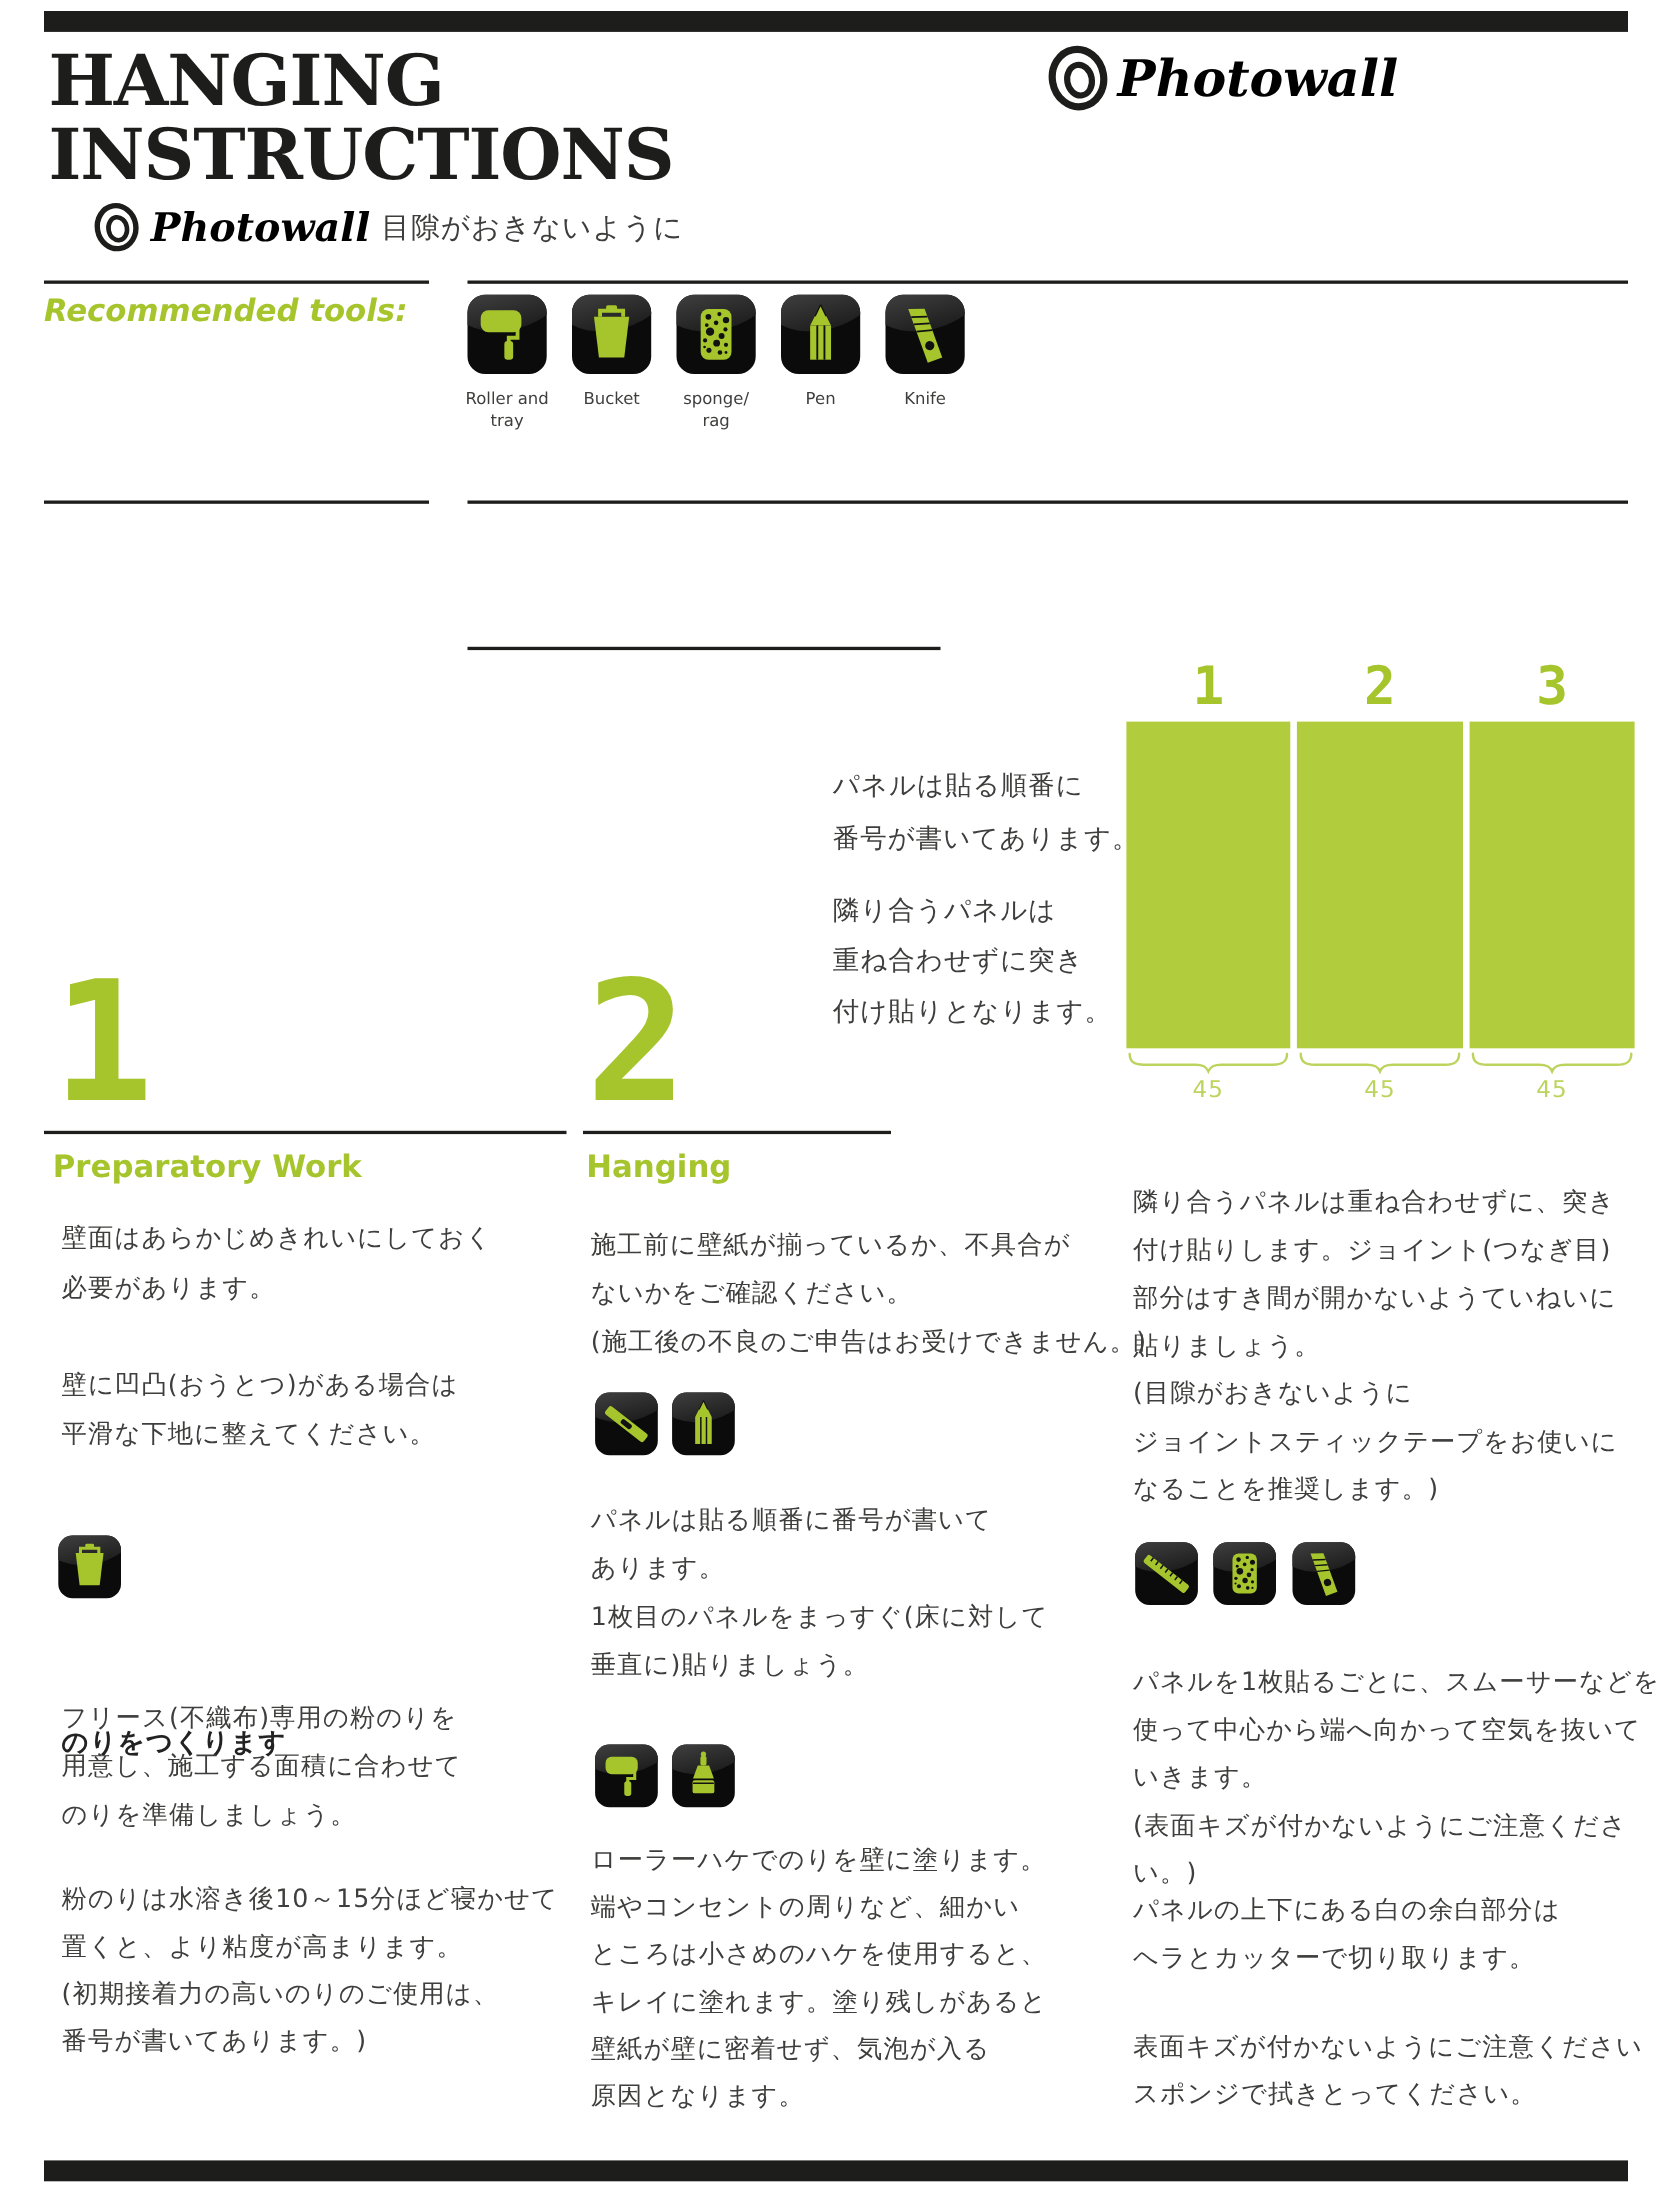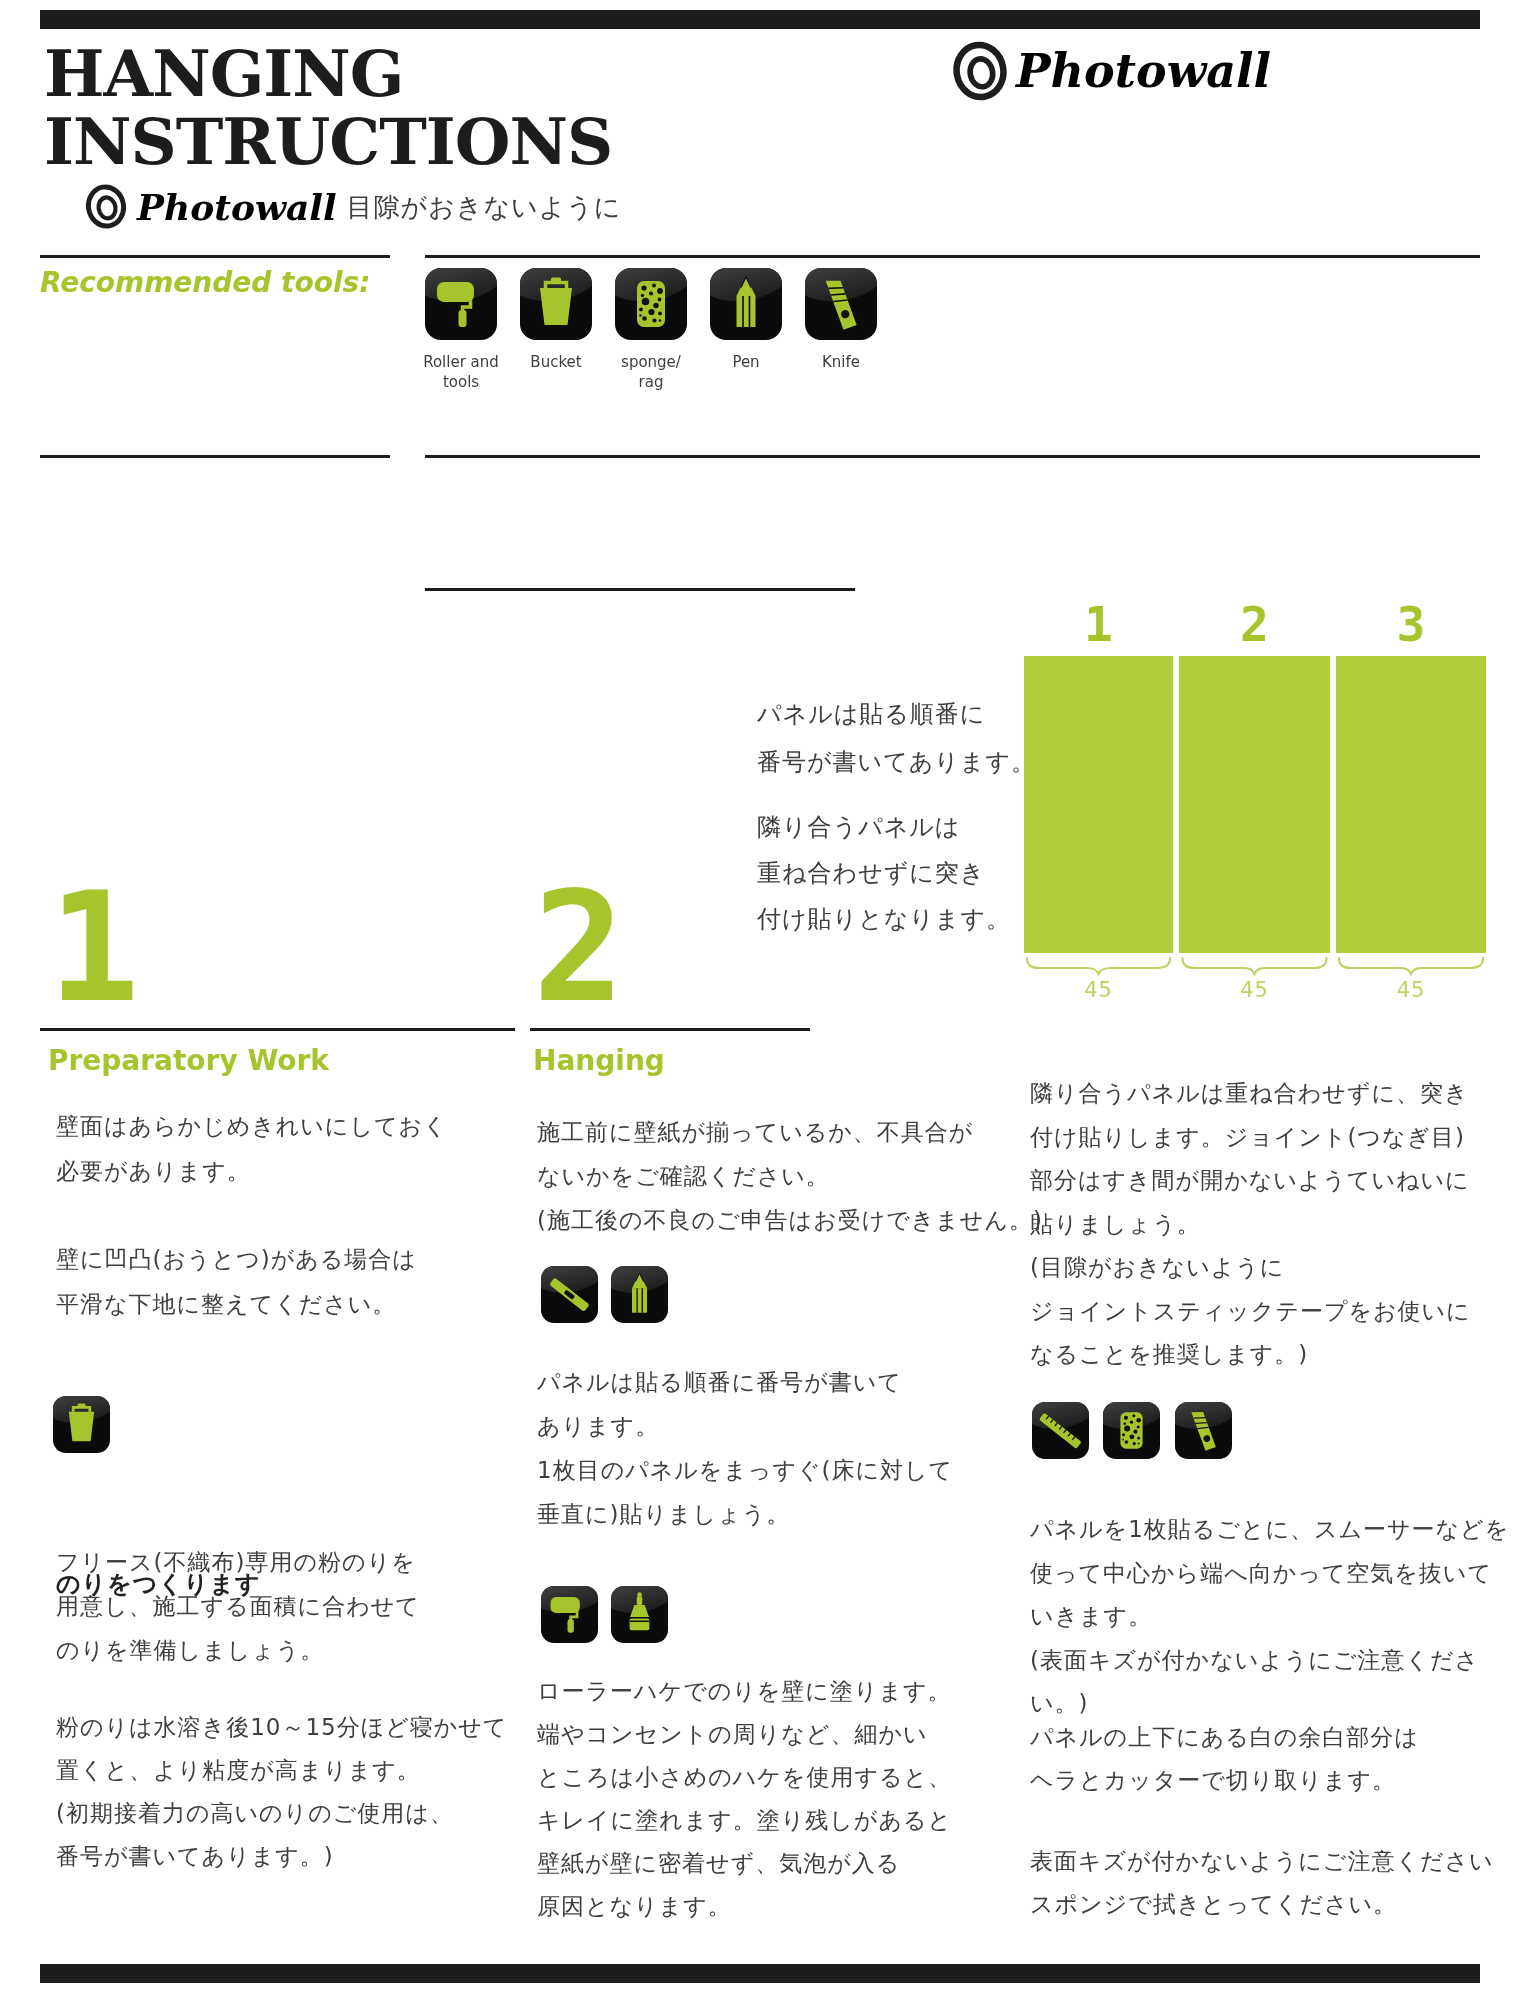--- a/index.html
+++ b/index.html
@@ -167,21 +167,21 @@
         <use href="#i-pen"></use>
       </svg>
     </span>
   <span class="ticon" style="left:805px;top:268px;">
     <svg class="glyph" viewBox="0 0 72 72">
         <use href="#i-knife"></use>
       </svg>
     </span>
 
   <div class="tlabel" style="left:411px;top:352px;">Roller and
-tools</div>
+tray</div>
   <div class="tlabel" style="left:506px;top:352px;">Bucket</div>
   <div class="tlabel" style="left:601px;top:352px;">sponge/
 rag</div>
   <div class="tlabel" style="left:696px;top:352px;">Pen</div>
   <div class="tlabel" style="left:791px;top:352px;">Knife</div>
 
   <div class="bignum" style="left:48px;">1</div>
   <div class="bignum" style="left:533px;">2</div>
 
   <div class="note jp" style="top:690px;font-size:24px;line-height:48px;">パネルは貼る順番に

